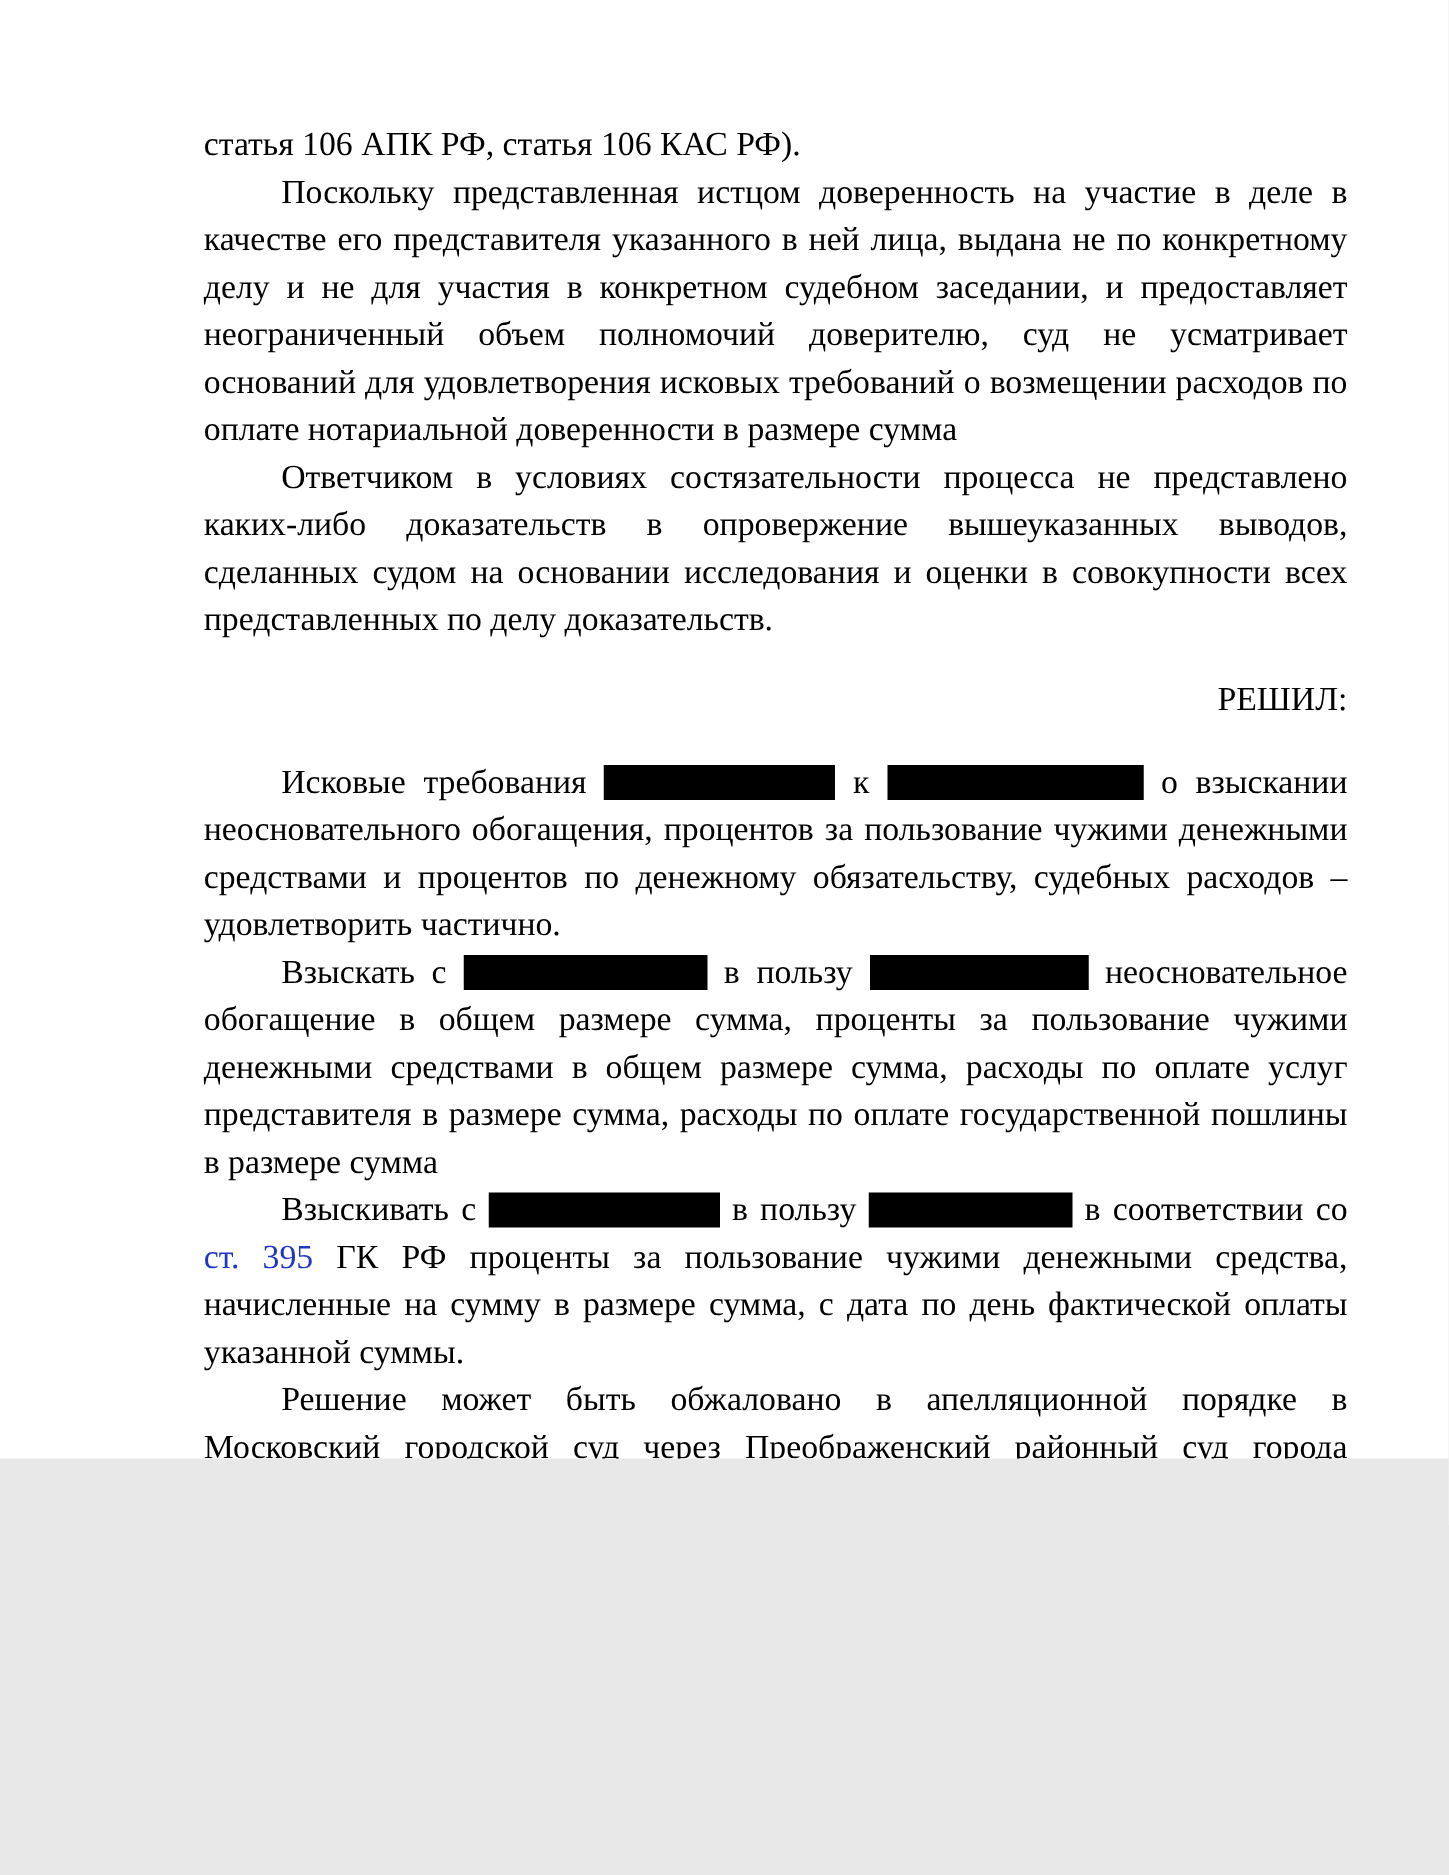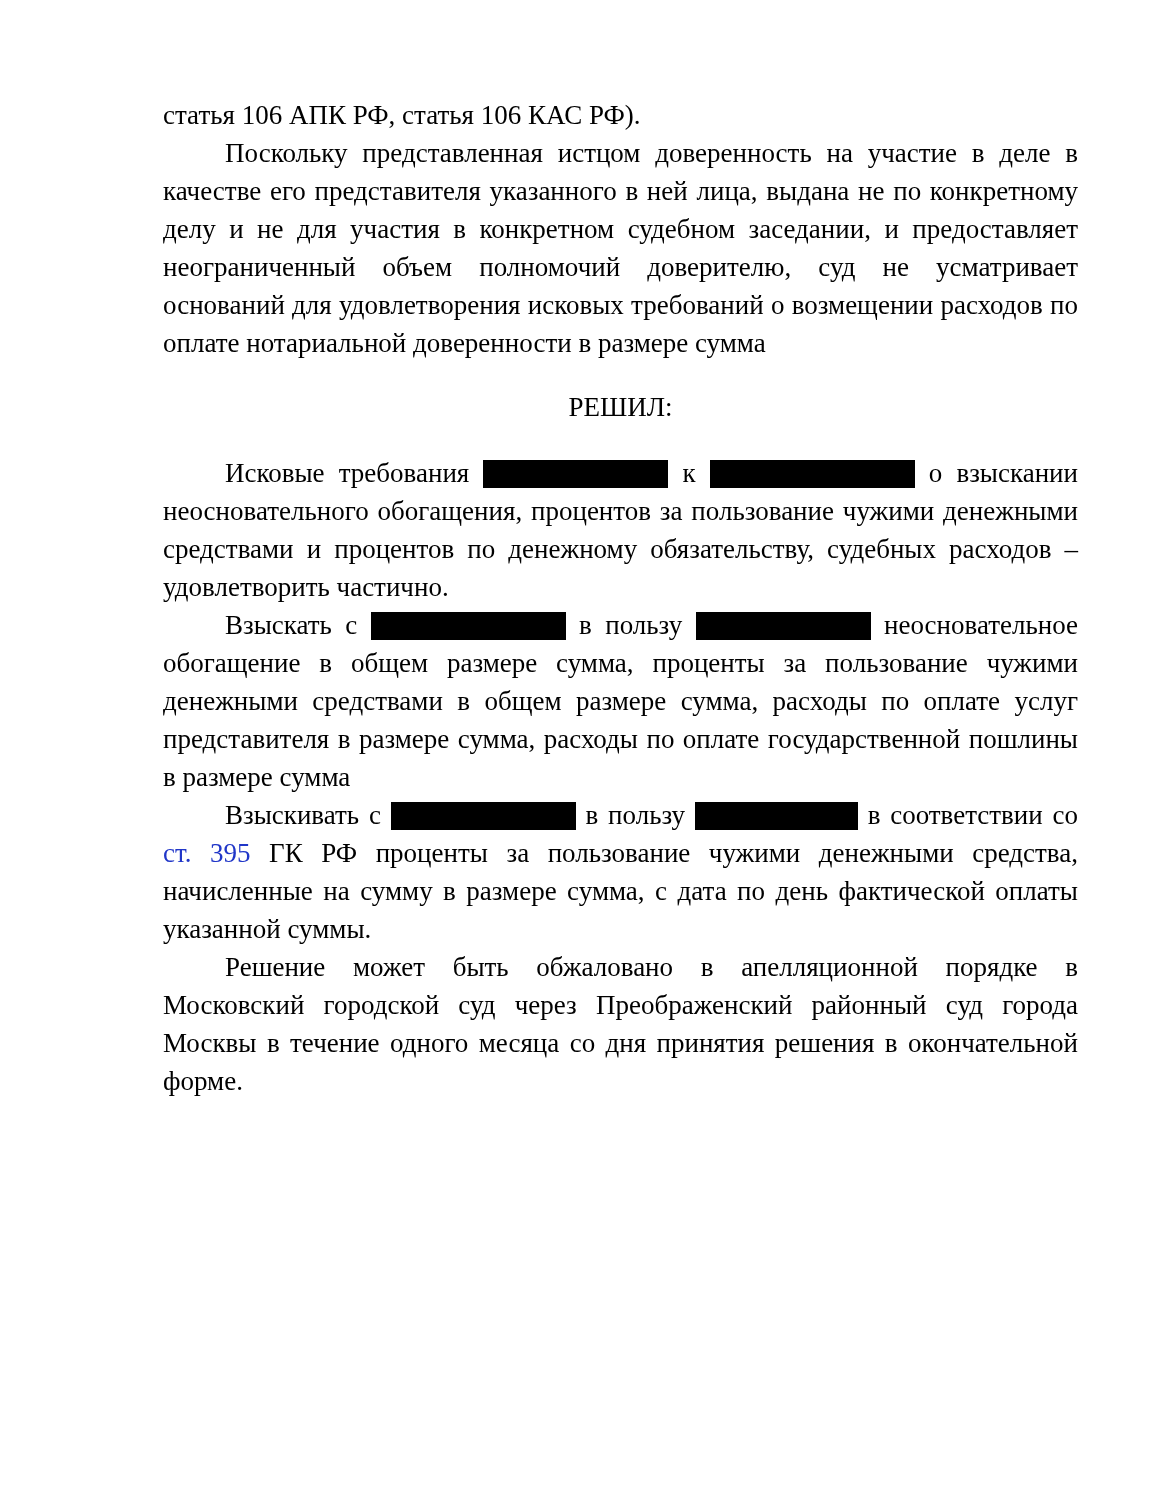--- a/index.html
+++ b/index.html
@@ -3,21 +3,21 @@
 <meta charset="utf-8">
 <style>
   html, body {
     margin: 0;
     padding: 0;
     background: #e8e8e8;
   }
   .page {
     position: relative;
     width: 1159px;
-    height: 1500px;
+    height: 1167px;
     margin: 0 auto;
     background: #ffffff;
     box-sizing: border-box;
     padding: 96px 81px 40px 163px;
     font-family: "Liberation Serif", "DejaVu Serif", serif;
     font-size: 27px;
     line-height: 38px;
     color: #000000;
     overflow: hidden;
   }
@@ -28,21 +28,21 @@
     text-indent: 62px;
   }
   .para.noindent {
     text-indent: 0;
   }
   .para.spaced {
     margin-top: 28px;
   }
   .heading {
     margin: 26px 0 20px 0;
-    text-align: center;
+    text-align: right;
     text-indent: 0;
   }
   .redaction {
     display: inline-block;
     height: 28px;
     background: var(--redaction-color, #000000);
     vertical-align: -6px;
   }
   .statute-link {
     color: var(--link-color, #2036c8);
@@ -50,19 +50,20 @@
     cursor: pointer;
   }
 </style>
 </head>
 <body>
 
 <div class="page" style="background: rgb(255, 255, 255); color: rgb(0, 0, 0);">
   <div id="doc">
       <p class="para noindent"><span>статья 106 АПК РФ, статья 106 КАС РФ).</span></p>
       <p class="para"><span>Поскольку представленная истцом доверенность на участие в деле в качестве его представителя указанного в ней лица, выдана не по конкретному делу и не для участия в конкретном судебном заседании, и предоставляет неограниченный объем полномочий доверителю, суд не усматривает оснований для удовлетворения исковых требований о возмещении расходов по оплате нотариальной доверенности в размере сумма</span></p>
+      <p class="para"><span>Ответчиком в условиях состязательности процесса не представлено каких-либо доказательств в опровержение вышеуказанных выводов, сделанных судом на основании исследования и оценки в совокупности всех представленных по делу доказательств.</span></p>
       <p class="heading">РЕШИЛ:</p>
       <p class="para spaced"><span>Исковые требования </span><span class="redaction" style="width: 185px;"></span><span> к </span><span class="redaction" style="width: 205px;"></span><span> о взыскании неосновательного обогащения, процентов за пользование чужими денежными средствами и процентов по денежному обязательству, судебных расходов – удовлетворить частично.</span></p>
       <p class="para"><span>Взыскать с </span><span class="redaction" style="width: 195px;"></span><span> в пользу </span><span class="redaction" style="width: 175px;"></span><span> неосновательное обогащение в общем размере сумма, проценты за пользование чужими денежными средствами в общем размере сумма, расходы по оплате услуг представителя в размере сумма, расходы по оплате государственной пошлины в размере сумма</span></p>
       <p class="para"><span>Взыскивать с </span><span class="redaction" style="width: 185px;"></span><span> в пользу </span><span class="redaction" style="width: 163px;"></span><span> в соответствии со </span><a class="statute-link">ст. 395</a><span> ГК РФ проценты за пользование чужими денежными средства, начисленные на сумму в размере сумма, с дата по день фактической оплаты указанной суммы.</span></p>
       <p class="para"><span>Решение может быть обжаловано в апелляционной порядке в Московский городской суд через Преображенский районный суд города Москвы в течение одного месяца со дня принятия решения в окончательной форме.</span></p>
     </div>
 </div>
 
 </body></html>

